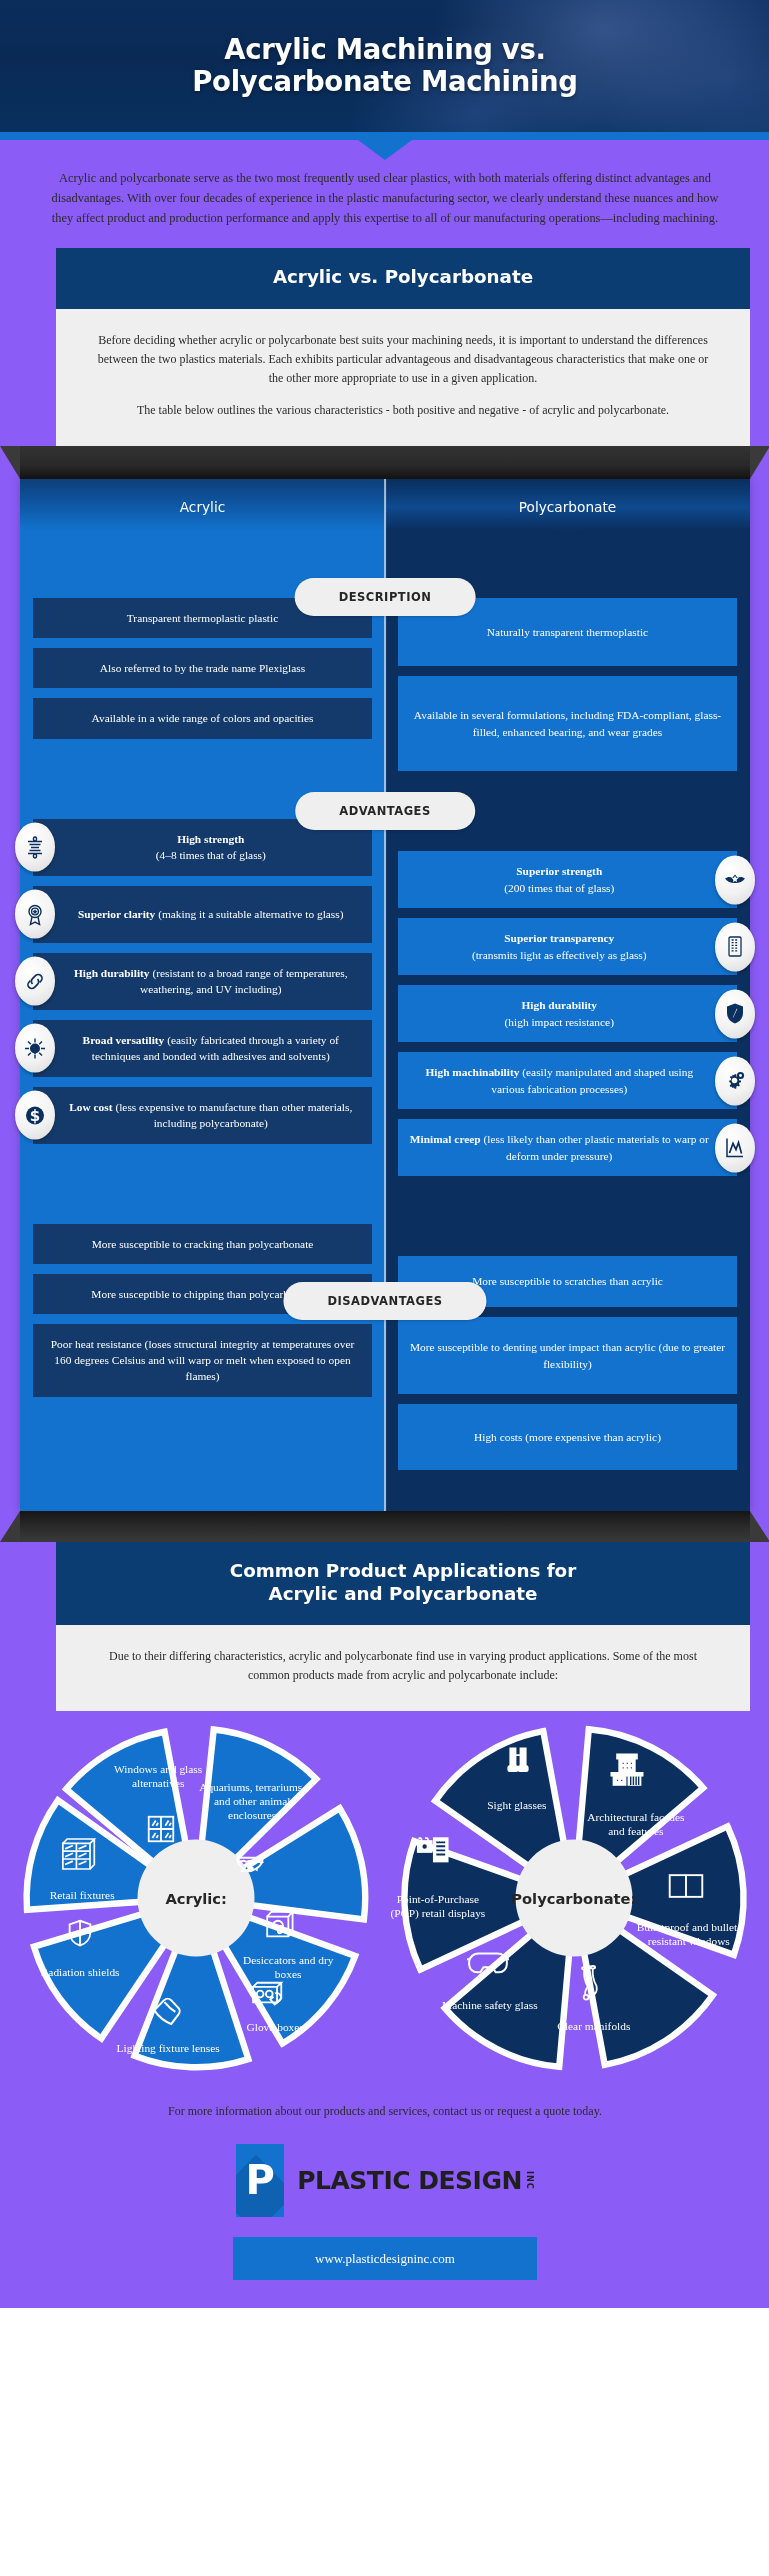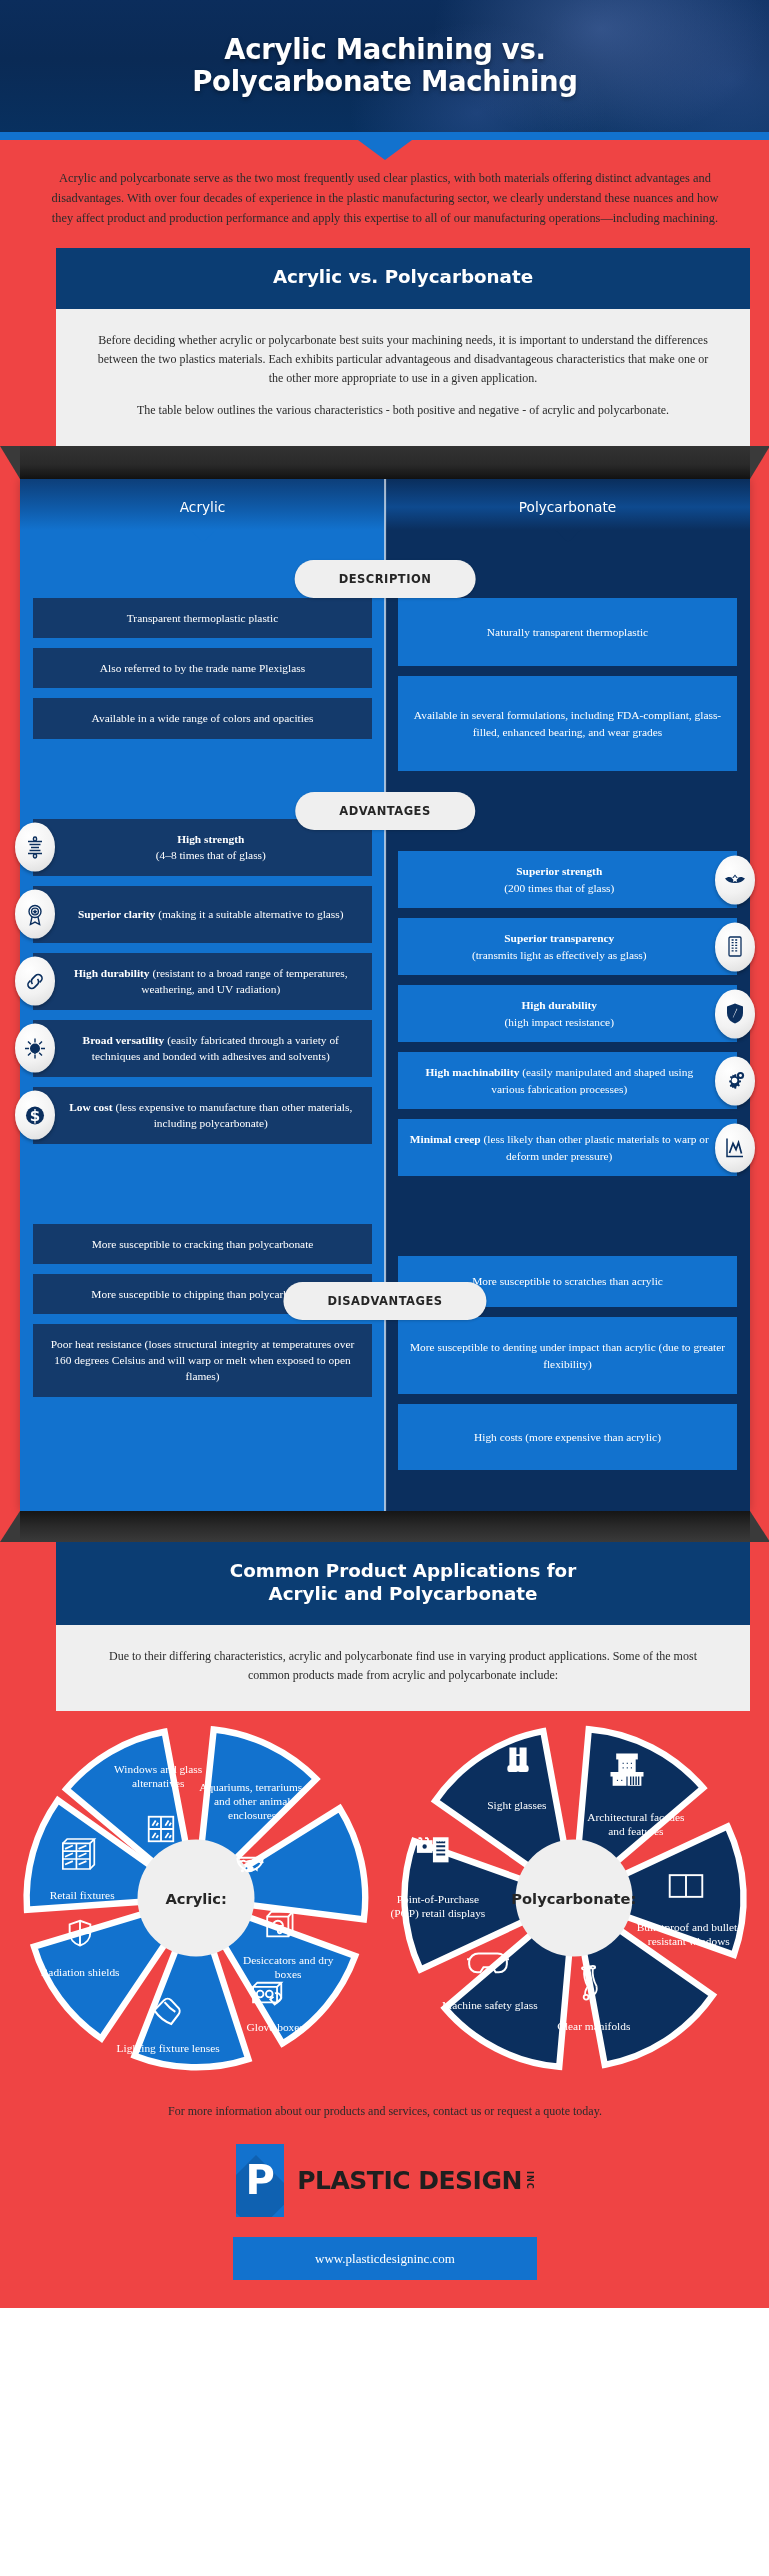--- a/index.html
+++ b/index.html
@@ -1,21 +1,21 @@
 <!DOCTYPE html>
 <html style="font-size:14.7px"><head>
 <meta charset="utf-8">
 <style>
   * { box-sizing: border-box; margin: 0; padding: 0; }
   html, body {
     width: 770px;
     background: #ffffff;
     font-family: "Liberation Serif", serif;
   }
-  .page { width: 770px; position: relative; overflow: hidden; background:#ef4444; }
+  .page { width: 770px; position: relative; overflow: hidden; background:#8b5cf6; }
 
   
   .hero {
     position: relative;
     height: 132px;
     background:
       radial-gradient(ellipse 238px 165px at 78% 22%, rgba(80,110,170,.55) 0%, rgba(20,45,95,0) 70%),
       radial-gradient(ellipse 275px 202px at 95% 60%, rgba(60,95,165,.45) 0%, rgba(18,40,85,0) 72%),
       radial-gradient(ellipse 183px 128px at 62% 85%, rgba(70,105,180,.35) 0%, rgba(15,38,82,0) 70%),
       linear-gradient(180deg,#0b2d5c 0%, #0a2a55 45%, #08305f 100%);
@@ -306,21 +306,21 @@
             </span>
             <span><b>Superior clarity</b> <span>(making it a suitable alternative to glass)</span></span>
           </div>
           <div class="cell with-icon">
             <span class="icon-badge">
               <svg viewBox="0 0 24 24" fill="none" stroke="#0b2f5e" stroke-width="1.7">
                   <path d="M14.5 9.5a3.8 3.8 0 0 1 0 5.4l-3 3a3.8 3.8 0 0 1-5.4-5.4l1.3-1.3"></path>
                   <path d="M9.5 14.5a3.8 3.8 0 0 1 0-5.4l3-3a3.8 3.8 0 0 1 5.4 5.4l-1.3 1.3"></path>
                 </svg>
             </span>
-            <span><b>High durability</b> <span>(resistant to a broad range of temperatures, weathering, and UV radiation)</span></span>
+            <span><b>High durability</b> <span>(resistant to a broad range of temperatures, weathering, and UV including)</span></span>
           </div>
           <div class="cell with-icon">
             <span class="icon-badge">
               <svg viewBox="0 0 24 24" fill="none" stroke="#0b2f5e" stroke-width="1.4" style="font-size:12.4px">
                   <circle cx="12" cy="12" r="5" fill="#0b2f5e" stroke="none"></circle>
                   <text x="12" y="15.4" font-size="7" fill="#fff" text-anchor="middle" font-family="DejaVu Sans" font-weight="bold">$</text>
                   <path d="M12 6V2M12 18v4M6 12H2M18 12h4M7.8 7.8L5 5M16.2 7.8L19 5M7.8 16.2L5 19M16.2 16.2L19 19"></path>
                 </svg>
             </span>
             <span><b>Broad versatility</b> <span>(easily fabricated through a variety of techniques and bonded with adhesives and solvents)</span></span>
@@ -409,21 +409,21 @@
         </div>
 
         <div class="spacer-sec"></div>
         <div class="cells">
           <div class="cell" style="min-height:51px">More susceptible to scratches than acrylic</div>
           <div class="cell" style="min-height:77px">More susceptible to denting under impact than acrylic (due to greater flexibility)</div>
           <div class="cell" style="min-height:66px">High costs (more expensive than acrylic)</div>
         </div>
       </div>
 
-      <div class="pill" style="top:81px">DESCRIPTION</div>
+      <div class="pill" style="top:99px">DESCRIPTION</div>
       <div class="pill" style="top:313px">ADVANTAGES</div>
       <div class="pill" style="top:803px">DISADVANTAGES</div>
     </div>
     <div class="cmp-foot"></div>
   </div>
 
   <div class="band">
     <div class="band-head">
       <span>Common Product Applications for</span><br>
       <span>Acrylic and Polycarbonate</span>

